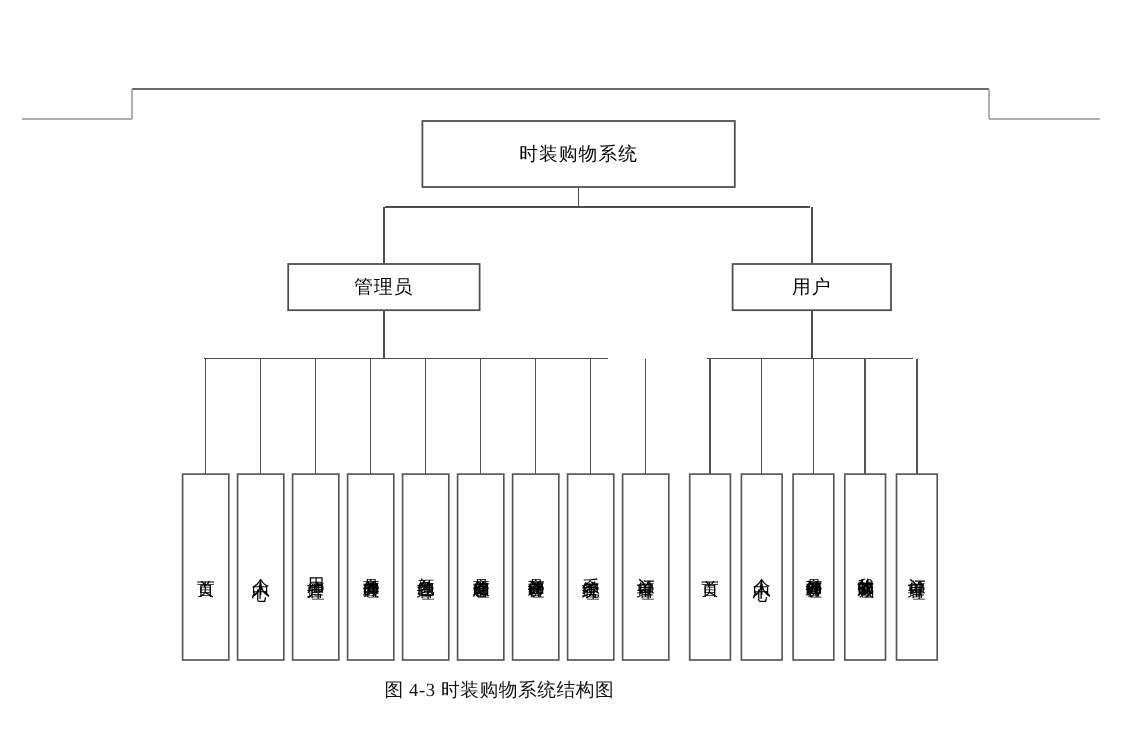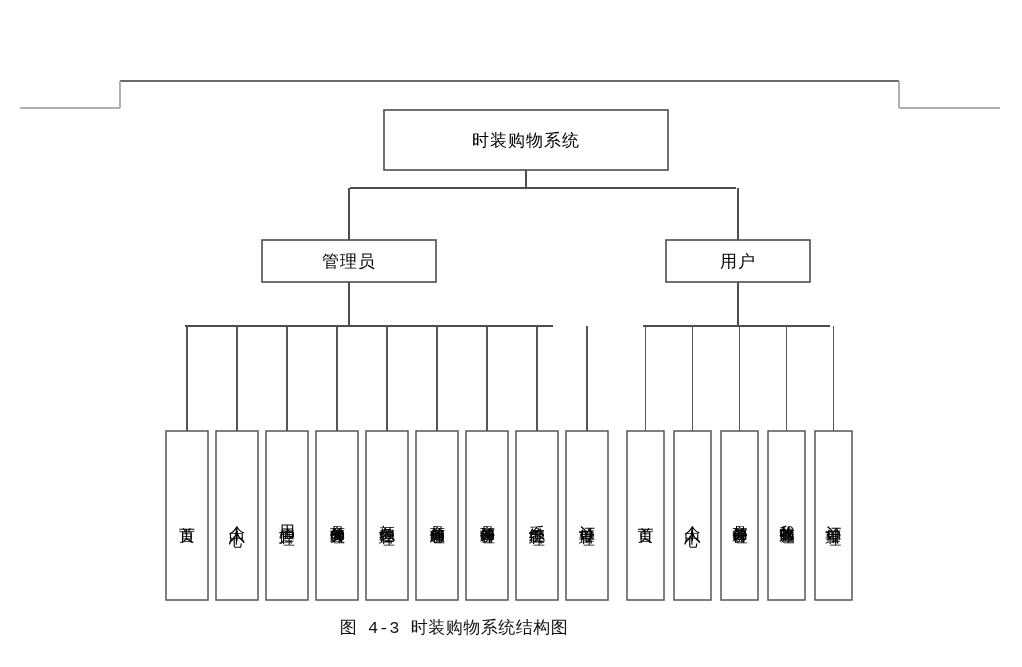--- a/index.html
+++ b/index.html
@@ -90,21 +90,21 @@
   .leaf-label.compact {
     font-size: 15px;
     letter-spacing: 1px;
   }
   #figure-caption {
     position: absolute;
     left: 0;
     right: 0;
     top: 616px;
     text-align: center;
-    font-family: Liberation Mono, monospace;
+    font-family: Liberation Serif, serif;
     font-size: 17px;
     color: #111111;
     letter-spacing: 0.5px;
   }
 </style>
 </head>
 <body>
 
 <div id="diagram-root">
   <svg class="diagram-canvas" id="diagram-svg" viewBox="0 0 1022 667" xmlns="http://www.w3.org/2000/svg">

